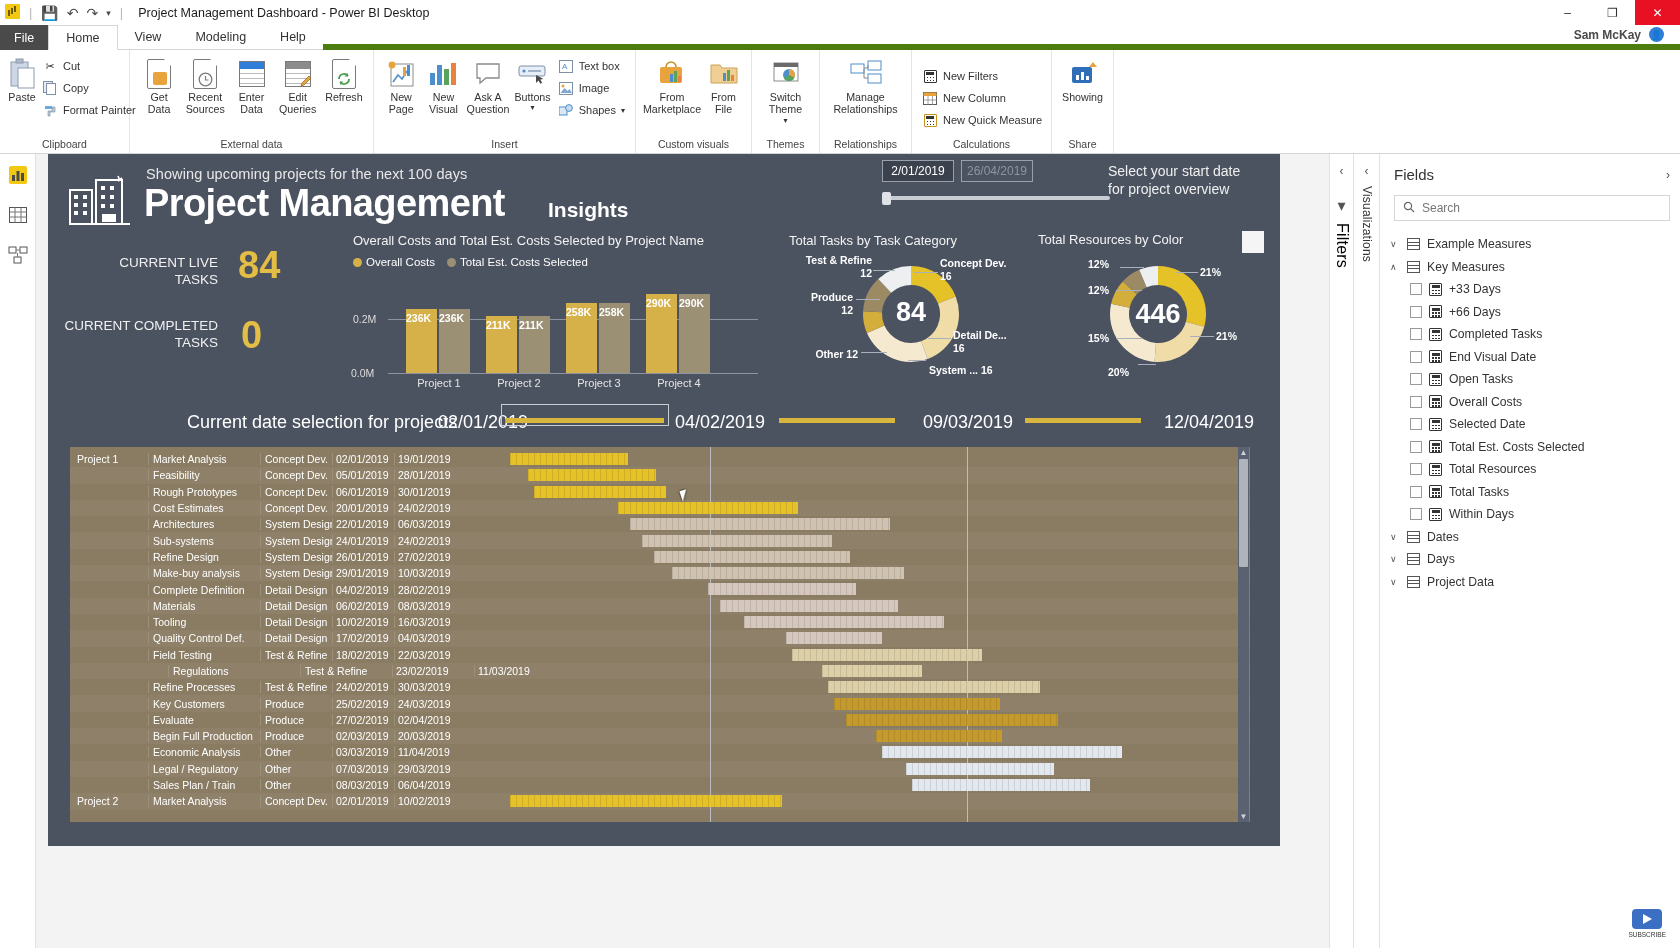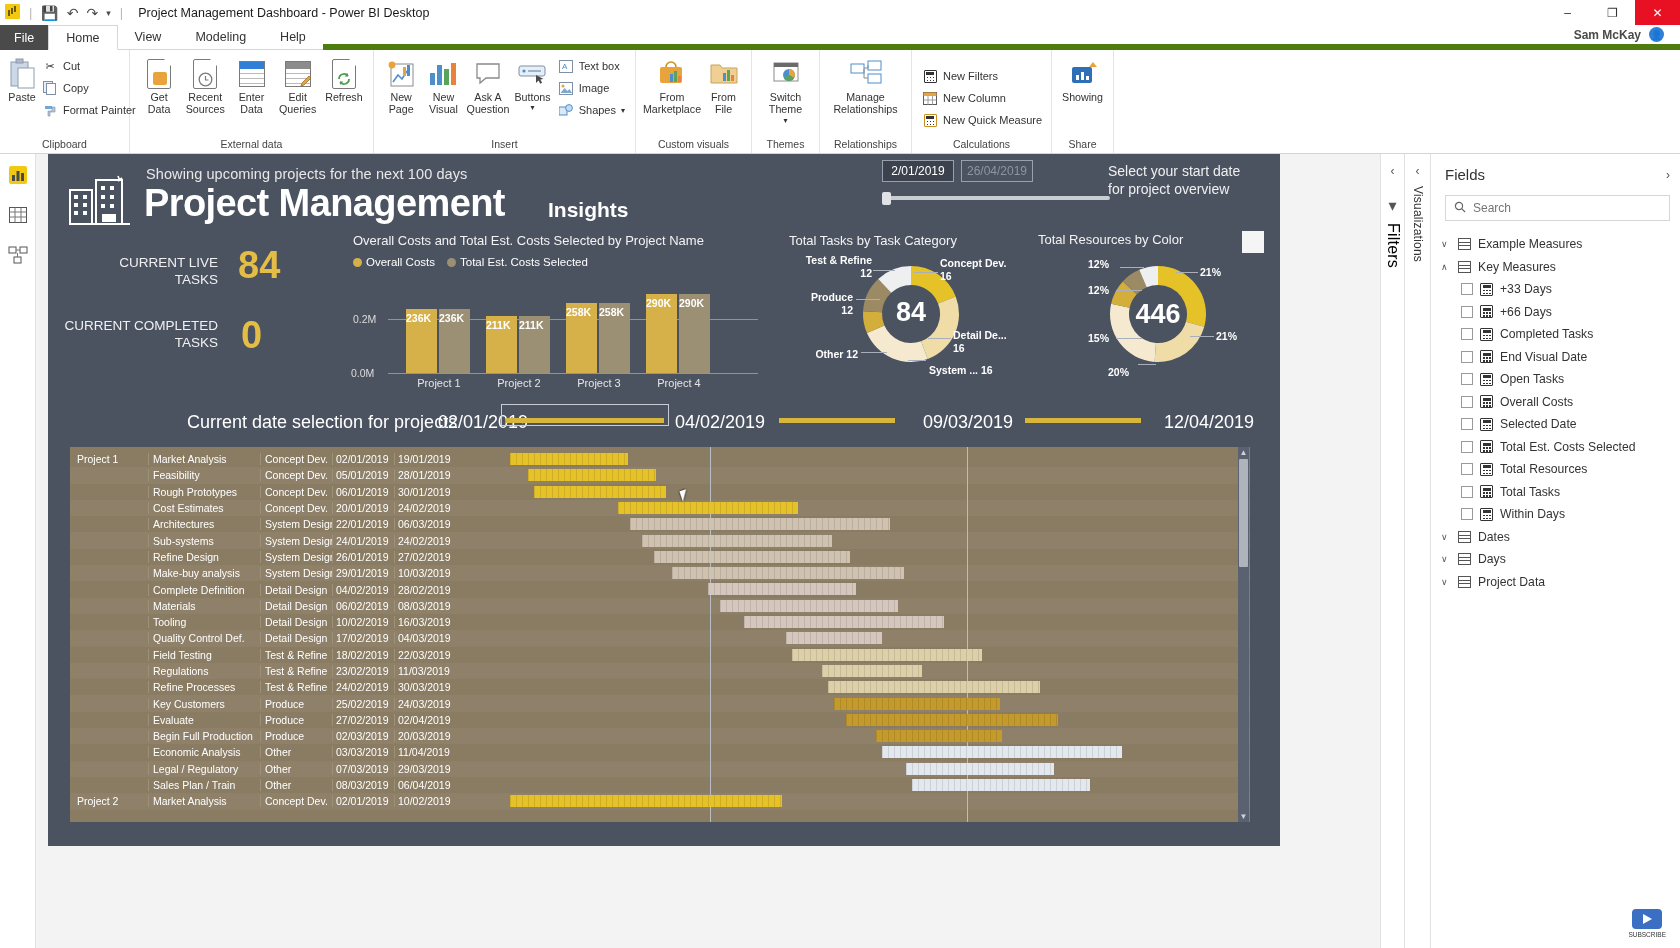--- a/index.html
+++ b/index.html
@@ -181,21 +181,21 @@
             transform: rotate(-18deg); filter: drop-shadow(0 0 1px #000); }
 
   
   .pane-collapse { width: 24px; background: #fff; border-left: 1px solid #e2e2e2;
                    display: flex; flex-direction: column; align-items: center;
                    padding-top: 10px; }
   .pane-vert { width: 26px; background: #fff; border-left: 1px solid #e2e2e2;
                display: flex; flex-direction: column; align-items: center;
                padding-top: 10px; font-size: 12px; color: #333; }
   .vtext { writing-mode: vertical-rl; margin-top: 8px; letter-spacing: .2px; }
-  .fields { width: 250px; background: #fff; border-left: 1px solid #e2e2e2;
+  .fields { width: 301px; background: #fff; border-left: 1px solid #e2e2e2;
             display: flex; flex-direction: column; }
   .fields-hdr { display: flex; align-items: center; justify-content: space-between;
                 padding: 12px 10px 8px 14px; }
   .fields-title { font-size: 15px; color: #333; }
   .search-wrap { margin: 4px 10px 8px 14px; border: 1px solid #d6d6d6;
                  height: 26px; display: flex; align-items: center; gap: 7px;
                  padding: 0 8px; }
   .search-wrap input { border: none; outline: none; font-size: 12px;
                        color: #666; width: 100%; font-family: "Liberation Sans", sans-serif; }
   .ftree { flex: 1; overflow: hidden; padding-top: 4px; font-size: 12.2px; color: #333; }
@@ -832,21 +832,21 @@
                 <div class="c-d1">17/02/2019</div>
                 <div class="c-d2">04/03/2019</div>
               </div>
               <div class="grow">
                 <div class="c-proj"></div>
                 <div class="c-task">Field Testing</div>
                 <div class="c-cat">Test &amp; Refine</div>
                 <div class="c-d1">18/02/2019</div>
                 <div class="c-d2">22/03/2019</div>
               </div>
-              <div class="grow" style="background: rgba(255, 255, 255, 0.043);">
+              <div class="grow" style="background: rgba(255, 255, 255, 0.043); gap: 20px;">
                 <div class="c-proj"></div>
                 <div class="c-task">Regulations</div>
                 <div class="c-cat">Test &amp; Refine</div>
                 <div class="c-d1">23/02/2019</div>
                 <div class="c-d2">11/03/2019</div>
               </div>
               <div class="grow">
                 <div class="c-proj"></div>
                 <div class="c-task">Refine Processes</div>
                 <div class="c-cat">Test &amp; Refine</div>

